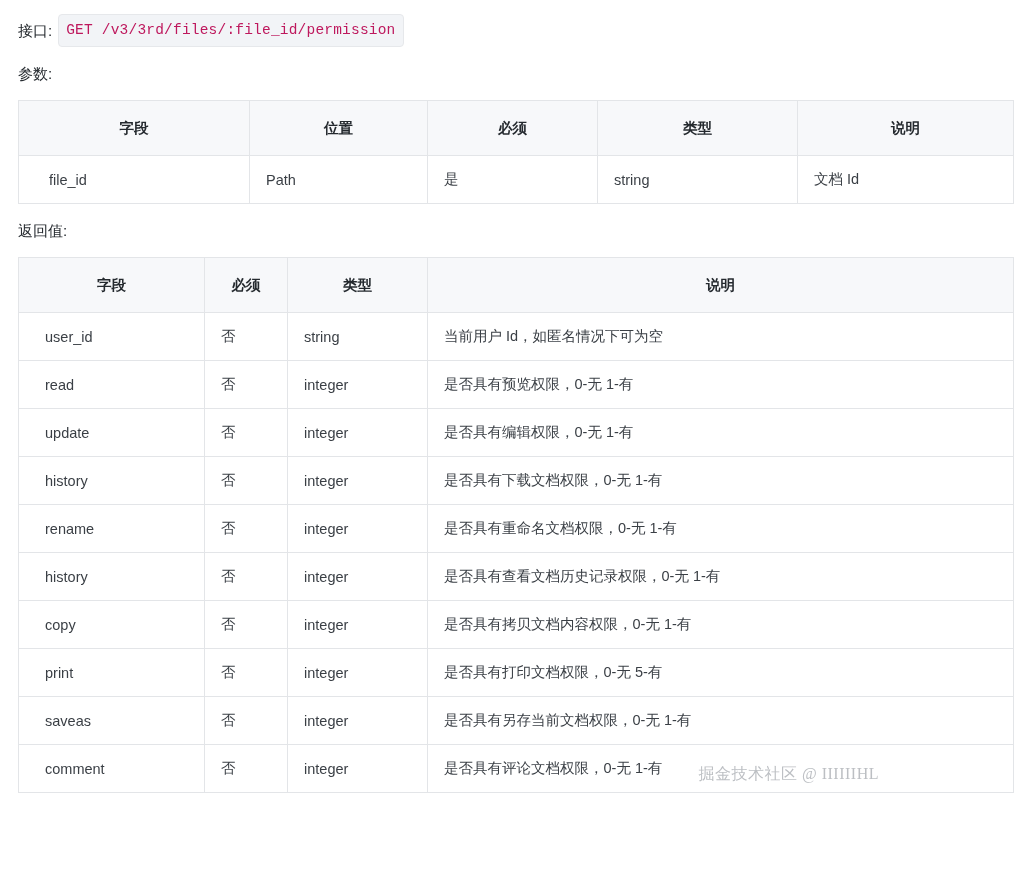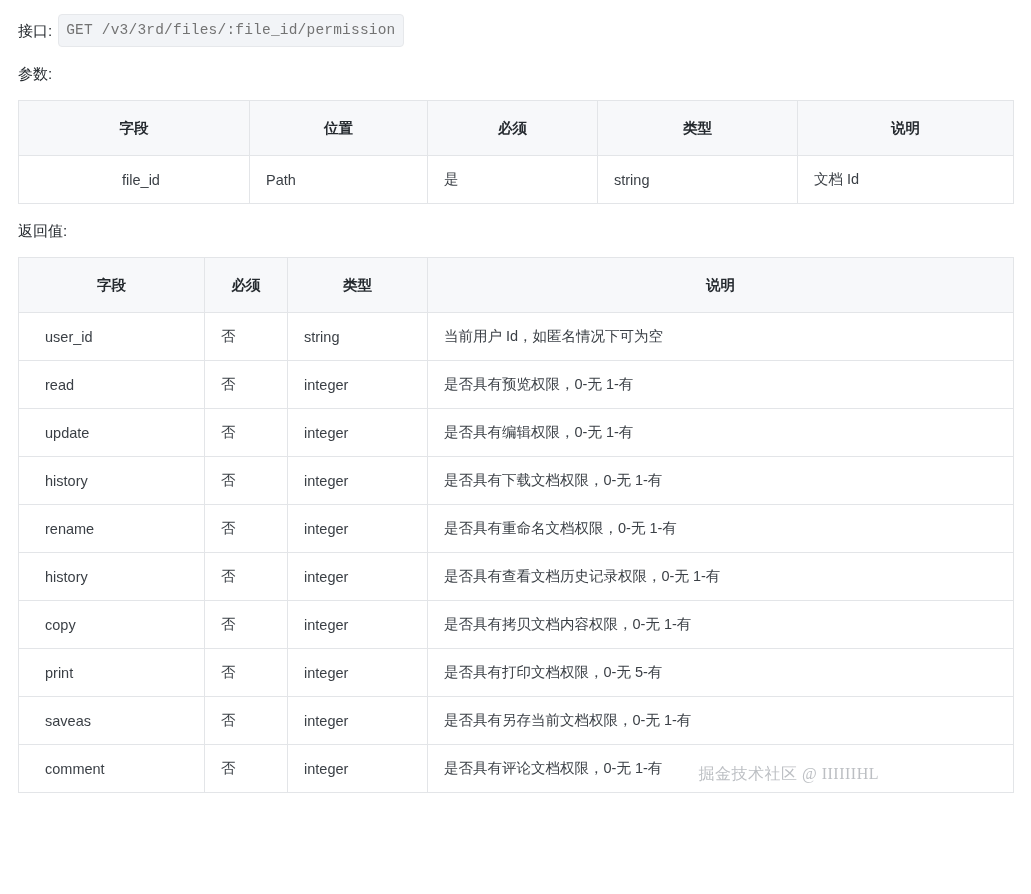--- a/index.html
+++ b/index.html
@@ -31,21 +31,21 @@
   }
   .label-text {
     font-size: 15px;
     color: #24292e;
   }
   code.inline {
     font-family: "Liberation Mono", "DejaVu Sans Mono", monospace;
     background: #f2f4f7;
     border: 1px solid #e6e8eb;
     border-radius: 4px;
-    color: #737373;
+    color: #be185d;
     font-size: 14.5px;
     padding: 3px 7px 4px 7px;
     margin-left: 6px;
     letter-spacing: 0.2px;
     white-space: pre;
   }
   .section-label {
     margin-top: 18px;
     margin-bottom: 0;
     font-size: 15px;
@@ -83,21 +83,21 @@
   .params-table col.c3 { width: 200px; }
   .params-table col.c4 { width: 216px; }
 
   
   .returns-table col.c0 { width: 186px; }
   .returns-table col.c1 { width: 83px; }
   .returns-table col.c2 { width: 140px; }
   .returns-table col.c3 { width: 586px; }
 
   .returns-table td:nth-child(1) { padding-left: 26px; }
-  .params-table td:nth-child(1) { padding-left: 30px; text-align: center; }
+  .params-table td:nth-child(1) { padding-left: 30px; }
   .params-table td:nth-child(2),
   .params-table td:nth-child(3),
   .params-table td:nth-child(4),
   .params-table td:nth-child(5) { padding-left: 16px; }
 
   .watermark {
     position: absolute;
     right: 14px;
     bottom: 8px;
     font-size: 16px;

